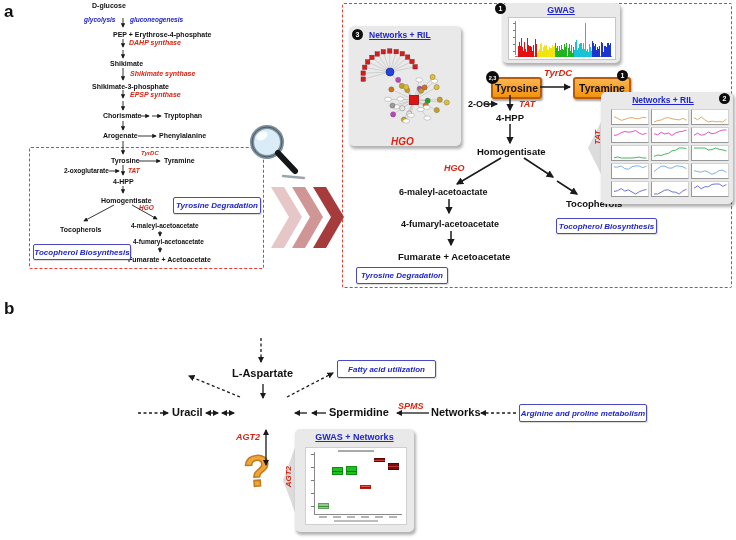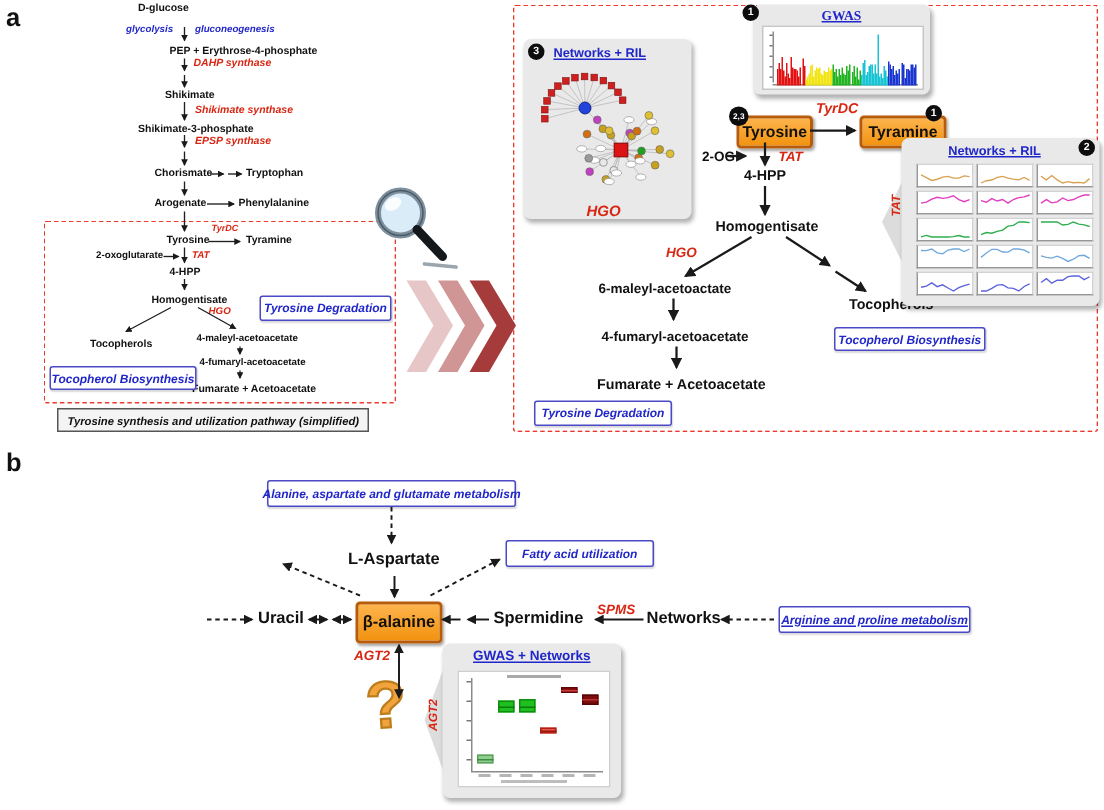--- a/index.html
+++ b/index.html
@@ -139,21 +139,20 @@
   <div class="t s7" style="left:113px;top:178px;">4-HPP</div>
   <div class="t s7" style="left:101px;top:197px;">Homogentisate</div>
   <div class="t s65 enz" style="left:139px;top:205px;">HGO</div>
   <div class="t s7" style="left:60px;top:226px;">Tocopherols</div>
   <div class="t s65" style="left:131px;top:223px;">4-maleyl-acetoacetate</div>
   <div class="t s65" style="left:133px;top:239px;">4-fumaryl-acetoacetate</div>
   <div class="t s7" style="left:128px;top:256px;">Fumarate + Acetoacetate</div>
 
   <div class="bluebox s8" style="left:173px;top:197px;width:86px;height:15px;">Tyrosine Degradation</div>
   <div class="bluebox s8" style="left:33px;top:244px;width:96px;height:14px;">Tocopherol Biosynthesis</div>
-  <div class="caption s75" style="left:38px;top:272px;">Tyrosine synthesis and utilization pathway (simplified)</div>
 
   <svg width="62" height="62" style="position:absolute;left:246px;top:121px;z-index:5;" xmlns="http://www.w3.org/2000/svg">
     <circle cx="21" cy="21" r="15" fill="#d9ecf7" stroke="#7d8f9c" stroke-width="4"></circle>
     <circle cx="21" cy="21" r="15" fill="none" stroke="#4a5a66" stroke-width="1"></circle>
     <ellipse cx="16" cy="15" rx="6" ry="4" fill="#ffffff" opacity="0.85" transform="rotate(-30 16 15)"></ellipse>
     <line x1="32" y1="32" x2="49" y2="50" stroke="#15181b" stroke-width="6" stroke-linecap="round"></line>
     <line x1="37" y1="55" x2="58" y2="57" stroke="#9aa5ad" stroke-width="2.5" stroke-linecap="round"></line>
   </svg>
 
   <div class="dashed" style="left:342px;top:3px;width:388px;height:283px;"></div>
@@ -251,21 +250,21 @@
       <circle cx="69.06709324375461" cy="46.73422138640572" r="2.6" fill="#c8a020" stroke="#666" stroke-width="0.4"></circle>
       <circle cx="72.65560741923271" cy="43.42818820960805" r="2.6" fill="#d07010" stroke="#666" stroke-width="0.4"></circle>
       <circle cx="40.49007516552494" cy="61.51780515076895" r="2.6" fill="#9a9a9a" stroke="#666" stroke-width="0.4"></circle>
       <circle cx="38" cy="28" r="4" fill="#2244dd" stroke="#10207a" stroke-width="0.6"></circle>
       <rect x="57.5" y="51.5" width="9" height="9" fill="#dd1414" stroke="#8f0c0c" stroke-width="0.8"></rect>
     </svg>
   <div class="t s10 enz" style="left:391px;top:137px;z-index:3;">HGO</div>
 
   <div class="panel" style="left:502px;top:3px;width:118px;height:60px;"></div>
   <div class="badge" style="left:495px;top:3px;width:11px;height:11px;font-size:7px;">1</div>
-  <div class="ptitle s9" style="left:502px;top:5px;width:118px;font-family:Liberation Serif, serif;">GWAS</div>
+  <div class="ptitle s9" style="left:502px;top:5px;width:118px;">GWAS</div>
   <div class="gwasplot">
     <div class="axline" style="left:6px;top:3px;width:1px;height:34px;"></div>
     <div id="gwas-ticks">
         <div class="tinybar" style="left: 4px; top: 5px; width: 2px; height: 1px; background: rgb(119, 119, 119);"></div>
         <div class="tinybar" style="left: 4px; top: 12px; width: 2px; height: 1px; background: rgb(119, 119, 119);"></div>
         <div class="tinybar" style="left: 4px; top: 19px; width: 2px; height: 1px; background: rgb(119, 119, 119);"></div>
         <div class="tinybar" style="left: 4px; top: 26px; width: 2px; height: 1px; background: rgb(119, 119, 119);"></div>
         <div class="tinybar" style="left: 4px; top: 33px; width: 2px; height: 1px; background: rgb(119, 119, 119);"></div>
       </div>
     <div class="axline" style="left:6px;bottom:2px;width:97px;height:1px;"></div>
@@ -428,29 +427,27 @@
           <polyline points="2.0,9.5 5.6,8.7 9.2,6.6 12.8,9.1 16.4,7.9 20.0,10.0 23.6,12.0 27.2,9.8 30.8,8.4 34.4,7.4" fill="none" stroke="#5b63dd" stroke-width="0.9"></polyline>
         </svg></div>
       <div class="ril-cell"><svg width="36" height="14" xmlns="http://www.w3.org/2000/svg">
           <polyline points="2.0,12.0 5.6,12.0 9.2,10.2 12.8,8.1 16.4,7.8 20.0,9.9 23.6,10.2 27.2,12.0 30.8,9.0 34.4,7.3" fill="none" stroke="#5b63dd" stroke-width="0.9"></polyline>
         </svg></div>
       <div class="ril-cell"><svg width="36" height="14" xmlns="http://www.w3.org/2000/svg">
           <polyline points="2.0,6.3 5.6,3.8 9.2,6.8 12.8,4.8 16.4,4.8 20.0,2.4 23.6,2.0 27.2,2.0 30.8,4.4 34.4,2.5" fill="none" stroke="#5b63dd" stroke-width="0.9"></polyline>
         </svg></div>
     </div>
 
-  <div class="bluebox s8" style="left:178px;top:320px;width:164px;height:16px;">Alanine, aspartate and glutamate metabolism</div>
   <div class="bluebox s8" style="left:337px;top:360px;width:97px;height:16px;">Fatty acid utilization</div>
   <div class="t s11" style="left:232px;top:368px;">L-Aspartate</div>
   <div class="t s11" style="left:172px;top:407px;">Uracil</div>
-  <div class="obox s11" style="left:237px;top:401px;width:54px;height:24px;">β-alanine</div>
   <div class="t s11" style="left:329px;top:407px;">Spermidine</div>
   <div class="t s9 enz" style="left:398px;top:402px;">SPMS</div>
   <div class="t s11" style="left:431px;top:407px;">Networks</div>
-  <div class="bluebox s8" style="left:519px;top:404px;width:126px;height:16px;text-decoration:underline;">Arginine and proline metabolism</div>
+  <div class="bluebox s8" style="left:519px;top:404px;width:126px;height:16px;">Arginine and proline metabolism</div>
   <div class="t s9 enz" style="left:236px;top:433px;">AGT2</div>
   <div class="t" style="left:244px;top:449px;font-size:44px;color:#f2a33c;
        -webkit-text-stroke:1.5px #bd7d1c;transform:rotate(-4deg);">?</div>
 
   <div class="wedge" style="left:283px;top:442px;border-top:38px solid transparent;
        border-bottom:38px solid transparent;border-right:14px solid #dcdcdc;"></div>
   <div class="panel" style="left:295px;top:429px;width:119px;height:103px;"></div>
   <div class="ptitle s9" style="left:295px;top:432px;width:119px;">GWAS + Networks</div>
   <div class="t s8 enz vrot" style="left:285px;top:466px;z-index:2;">AGT2</div>
   <div class="bp">

